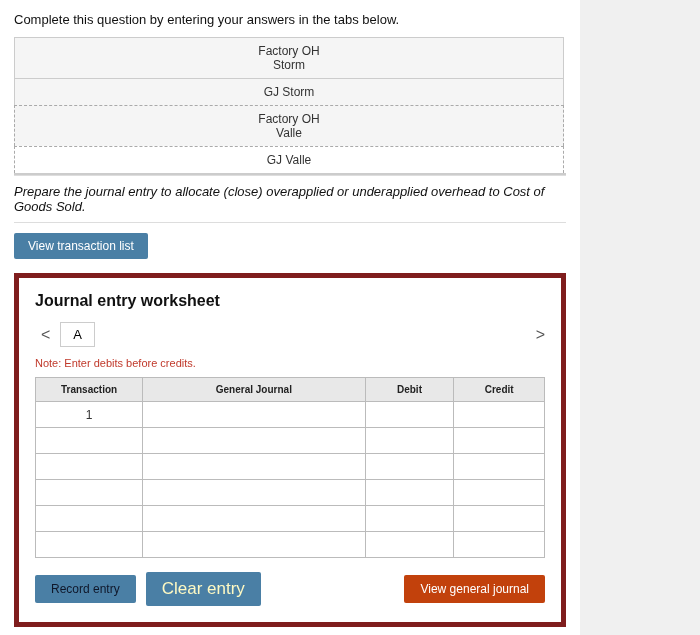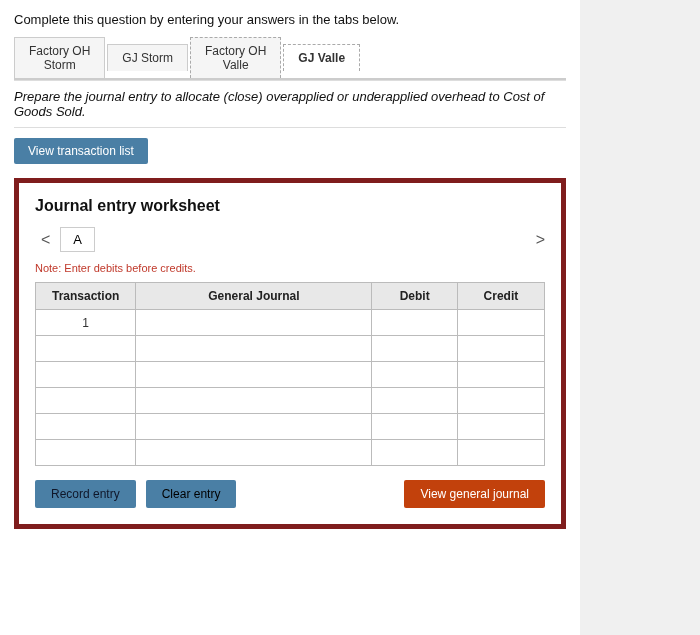--- a/index.html
+++ b/index.html
@@ -16,43 +16,42 @@
       min-height: 635px;
       padding: 12px 14px 20px 14px;
     }
     .instruction {
       font-size: 13px;
       margin-bottom: 10px;
       color: #111;
     }
     .tabs-row {
       display: flex;
-      flex-direction: row;
+      flex-direction: column;
       border-bottom: 2px solid #ccc;
       margin-bottom: 0;
-      align-items: center;
     }
     .tab {
       padding: 6px 14px;
       font-size: 12px;
       text-align: center;
       cursor: pointer;
       border: 1px solid #ccc;
       border-bottom: none;
       background: #f5f5f5;
       min-width: 70px;
       color: #333;
       margin-right: 2px;
     }
     .tab.active {
       background: #fff;
       border-top: 2px solid #ccc;
       border-left: 2px solid #ccc;
       border-right: 2px solid #ccc;
-      font-weight: bold;
+      font-weight: normal;
     }
     .tab.dashed-border {
       border: 1px dashed #aaa;
       border-bottom: none;
     }
     .prepare-text {
       font-size: 13px;
       padding: 8px 0 8px 0;
       color: #111;
       font-style: italic;
@@ -124,23 +123,23 @@
       margin-bottom: 8px;
     }
     .journal-table {
       width: 100%;
       border-collapse: collapse;
       margin-bottom: 14px;
     }
     .journal-table th {
       background: #e8e8e8;
       border: 1px solid #bbb;
-      padding: 6px 16px;
-      text-align: center;
-      font-size: 12px;
+      padding: 6px 25px;
+      text-align: center;
+      font-size: 10px;
       font-weight: bold;
       color: #222;
     }
     .journal-table th.left {
       text-align: left;
     }
     .journal-table td {
       border: 1px solid #bbb;
       padding: 5px 8px;
       height: 26px;
@@ -171,24 +170,24 @@
       background: #4a7fa5;
       color: #0f172a;
       border: none;
       padding: 7px 16px;
       font-size: 12px;
       cursor: pointer;
       border-radius: 2px;
     }
     .btn-clear {
       background: #4a7fa5;
-      color: #000000;
+      color: #fef9c3;
       border: none;
       padding: 7px 16px;
-      font-size: 12px;
+      font-size: 17px;
       cursor: pointer;
       border-radius: 2px;
     }
     .btn-view-journal {
       background: #c2410c;
       color: #fff;
       border: none;
       padding: 7px 16px;
       font-size: 12px;
       cursor: pointer;

